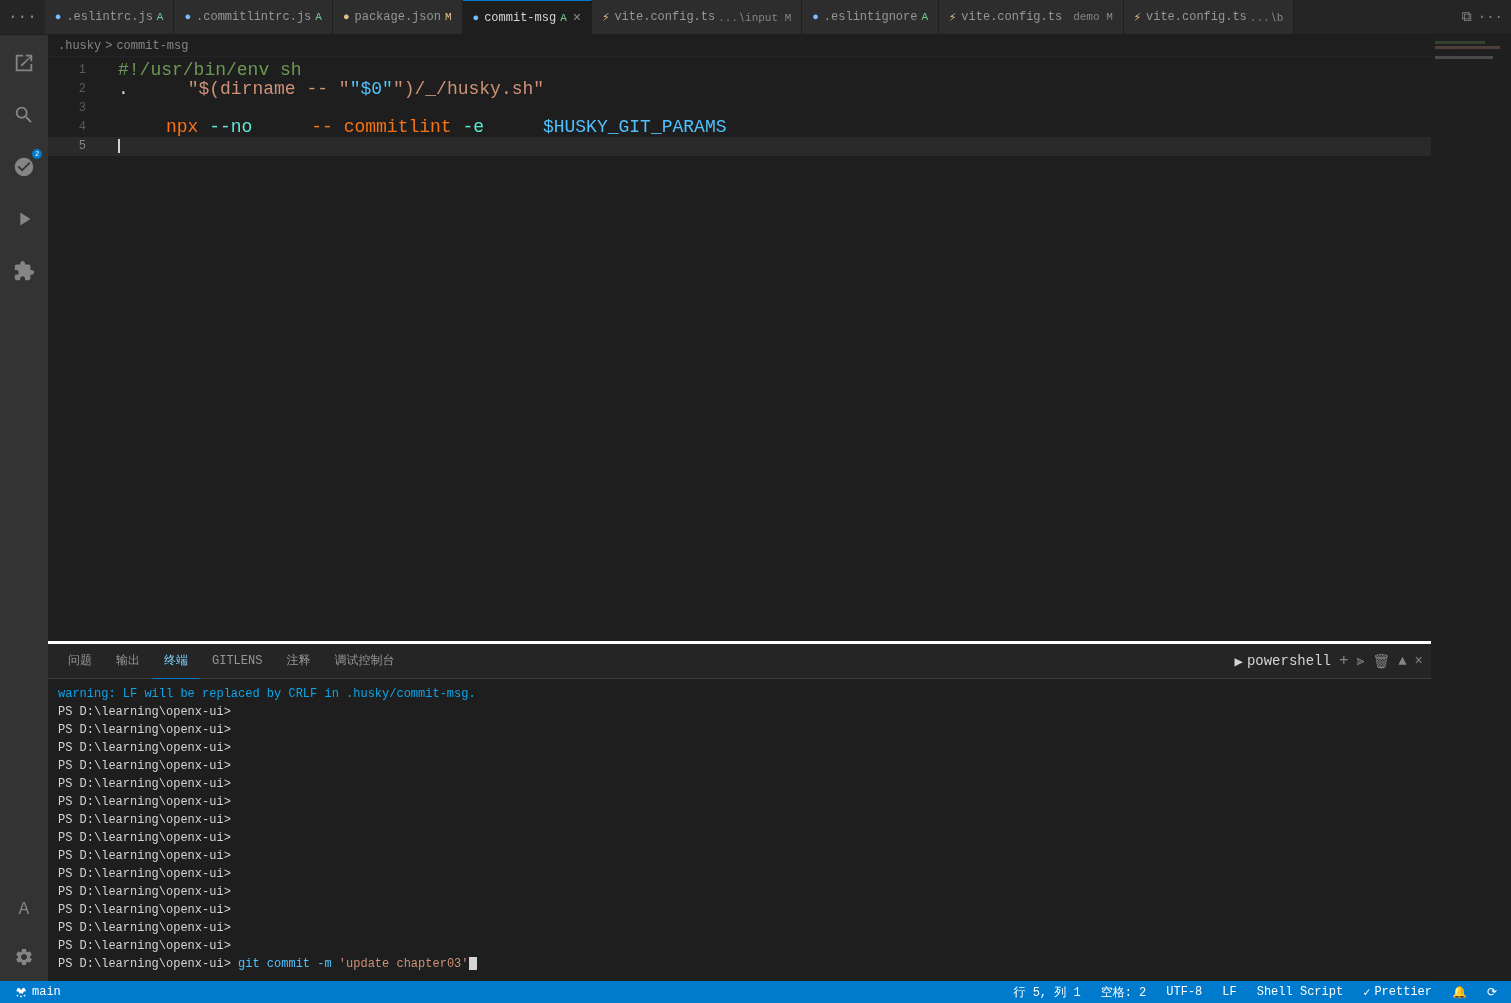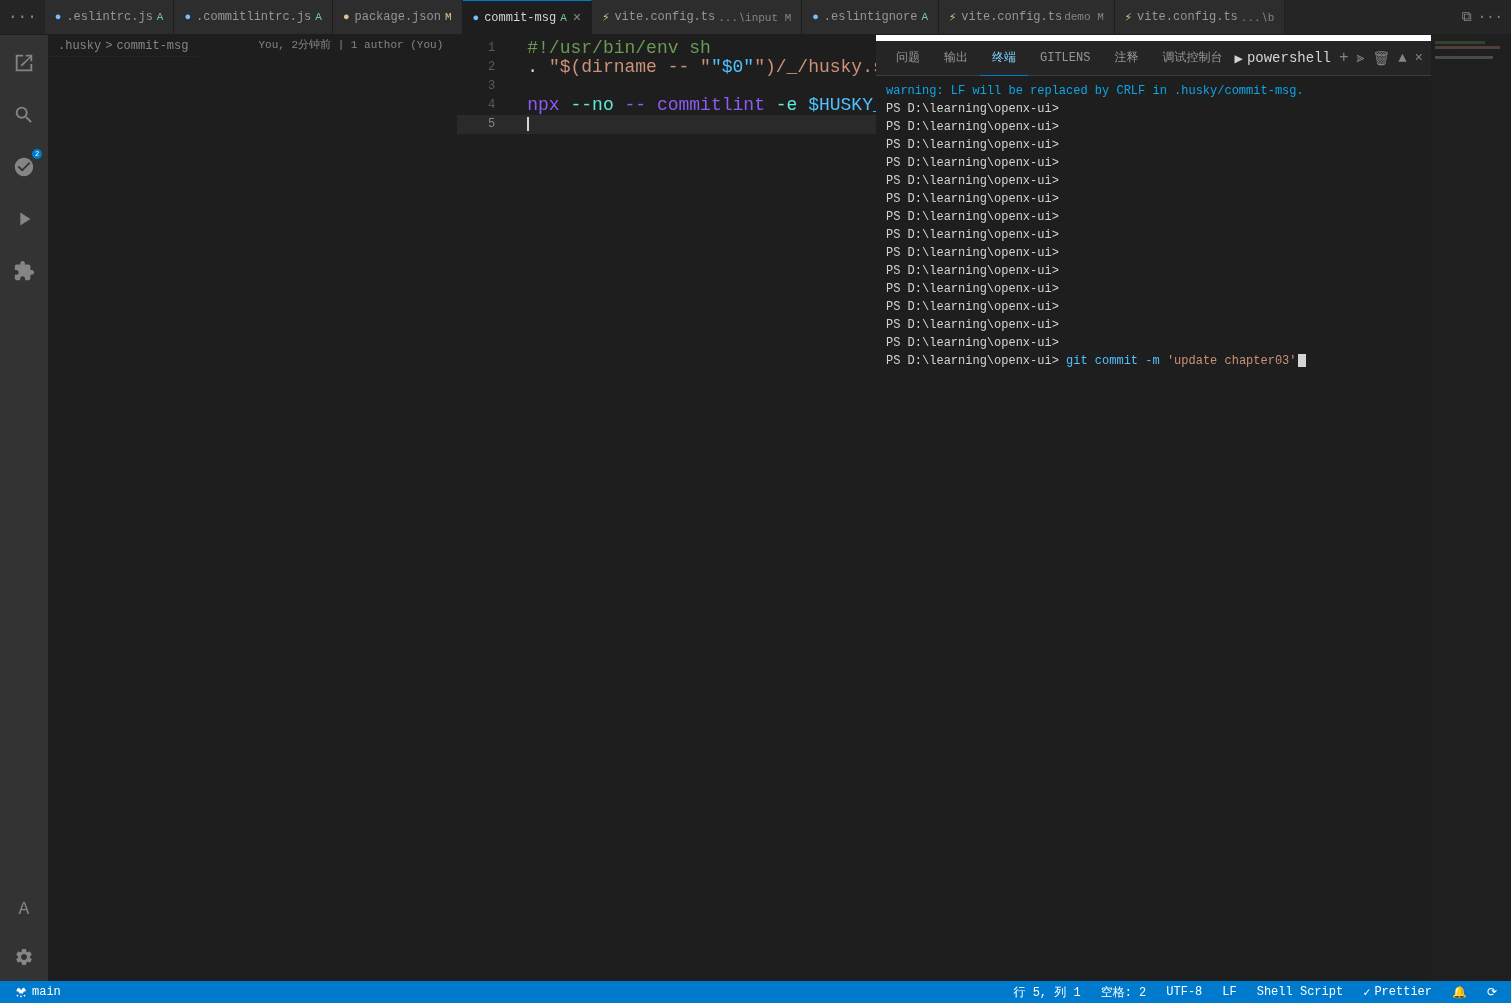--- a/index.html
+++ b/index.html
@@ -104,20 +104,21 @@
       cursor: pointer;
       color: #858585;
       font-size: 22px;
       position: relative;
     }
 
     
     .editor-container {
       flex: 1;
       display: flex;
+      flex-direction: column;
       overflow: hidden;
       justify-content: center;
     }
 
     
     .breadcrumb {
       display: flex;
       align-items: center;
       padding: 3px 10px;
       background: #1e1e1e;
@@ -172,28 +173,28 @@
       flex: 1;
       padding-left: 4px;
       white-space: pre;
       font-size: 18px;
     }
     
     .sh-shebang { color: #6a9955; }
     .sh-dot { color: #d4d4d4; }
     .sh-string { color: #ce9178; }
     .sh-var { color: #4fc1ff; }
-    .sh-text { color: #8b5cf6; }
+    .sh-text { color: #f97316; margin-left: 48px; }
     .sh-flag { color: #5eead4; }
 
     
     .panel {
-      height: 392px;
+      height: 340px;
       background: #1e1e1e;
-      border-top: 6px solid #ffffff;
+      border-top: 3px solid #ffffff;
       display: flex;
       flex-direction: column;
       flex-shrink: 0;
     }
     .panel-tabs {
       display: flex;
       align-items: center;
       background: #252526;
       height: 35px;
       border-bottom: 1px solid #3c3c3c;
@@ -328,21 +329,21 @@
 
   <div class="tab">
     <span class="tab-icon tab-icon-blue">●</span>
     <span>.eslintignore</span>
     <span style="color:#73c991; margin-left:4px; font-size:11px;">A</span>
   </div>
 
   <div class="tab">
     <span class="tab-icon tab-icon-yellow" style="font-size:12px;">⚡</span>
     <span>vite.config.ts</span>
-    <span style="color:#858585; font-size:11px; margin-left:2px;">demo M</span>
+    <span style="color:#858585; font-size:11px; margin-left:11px;">demo M</span>
   </div>
 
   <div class="tab">
     <span class="tab-icon tab-icon-yellow" style="font-size:12px;">⚡</span>
     <span>vite.config.ts</span>
     <span style="color:#858585; font-size:11px; margin-left:3px;">...∖b</span>
   </div>
 
   <div class="tab-bar-actions">
     <span>⧉</span>
@@ -391,23 +392,20 @@
   </div>
 
   <div class="editor-container">
 
     <div class="breadcrumb">
       <span>.husky</span>
       <span class="sep">&gt;</span>
       <span>commit-msg</span>
     </div>
 
-    <div class="git-blame">
-      <span>You, 2分钟前  |  1 author (You)</span>
-    </div>
 
     <div class="code-editor">
 
       <div class="code-line">
         <span class="line-number">1</span>
         <span class="line-gutter"></span>
         <span class="code-content sh-shebang">#!/usr/bin/env sh</span>
       </div>
 
       <div class="code-line">

